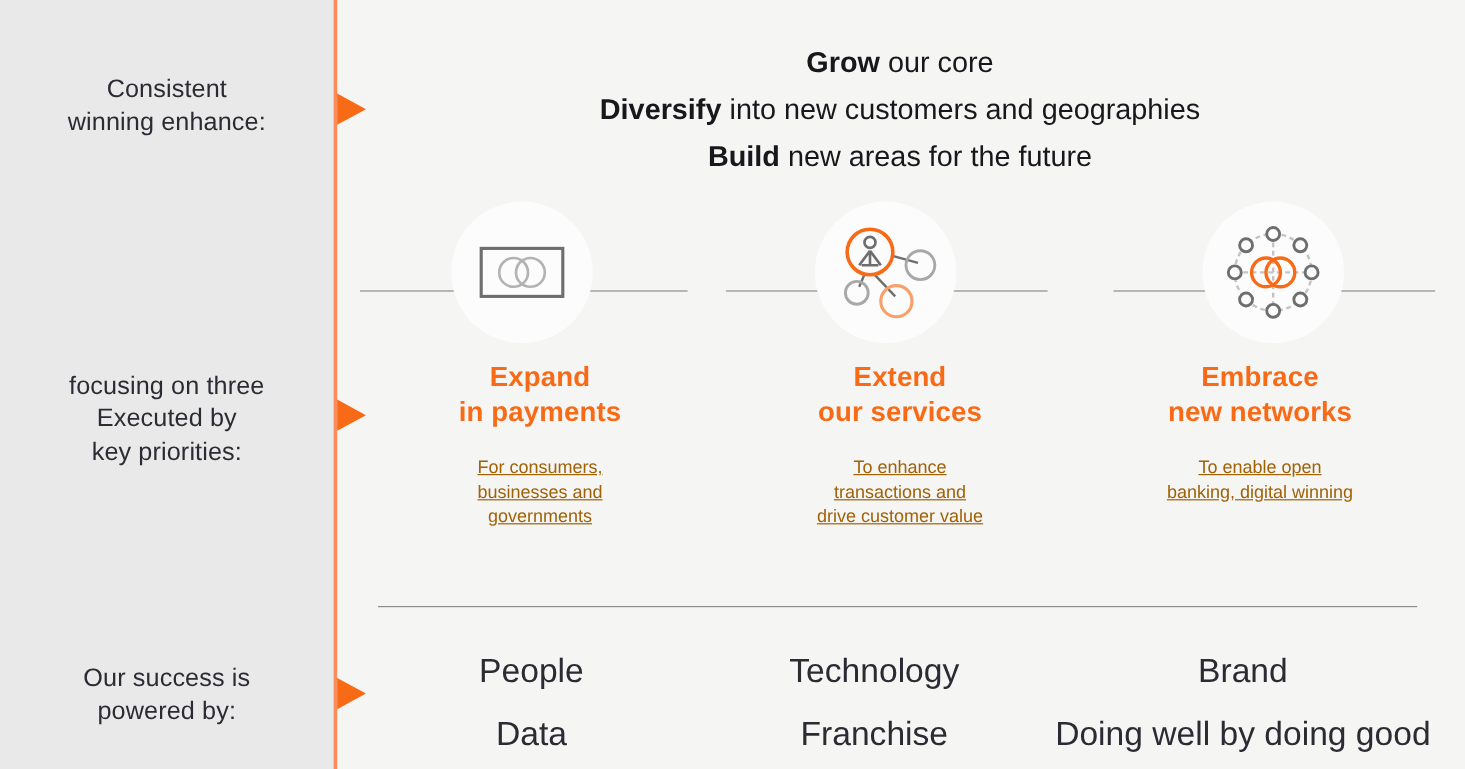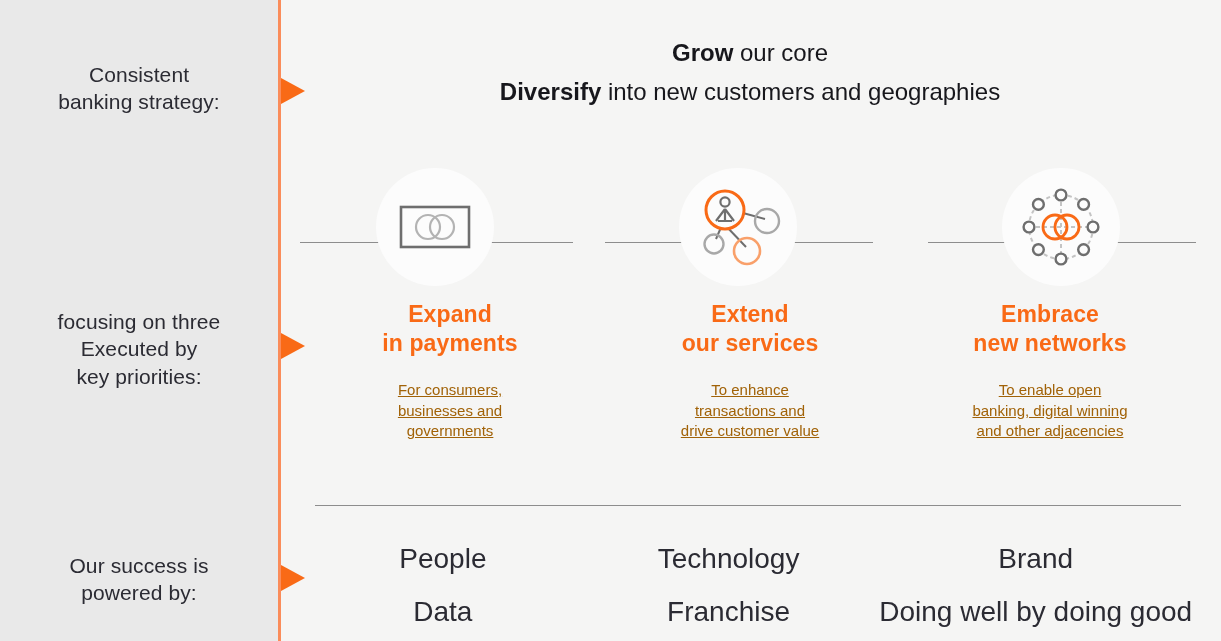--- a/index.html
+++ b/index.html
@@ -145,21 +145,21 @@
 </head>
 <body>
 
 <div id="root">
 
   <div class="sidebar"></div>
   <div class="divider-vert"></div>
 
   <div class="rail-label l1">
       <div>Consistent</div>
-      <div>banking strategy:</div>
+      <div>winning enhance:</div>
     </div>
   <div class="rail-label l2">
       <div>focusing on three</div>
       <div>Executed by</div>
       <div>key priorities:</div>
     </div>
   <div class="rail-label l3">
       <div>Our success is</div>
       <div>powered by:</div>
     </div>
@@ -167,20 +167,23 @@
   <div class="arrow a1"></div>
   <div class="arrow a2"></div>
   <div class="arrow a3"></div>
 
   <div class="headline">
     <div>
       <b>Grow</b><span> our core</span>
     </div>
     <div>
       <b>Diversify</b><span> into new customers and geographies</span>
+    </div>
+    <div>
+      <b>Build</b><span> new areas for the future</span>
     </div>
   </div>
 
   <div class="icon-band">
 
     <div class="band-line" style="left:0px;  width:273px;"></div>
     <div class="band-line" style="left:305px;width:268px;"></div>
     <div class="band-line" style="left:628px;width:268px;"></div>
 
     <div class="icon-halo" style="left:76px;">
@@ -255,21 +258,20 @@
         </div>
     </div>
     <div class="col">
       <div class="col-title">
           <div>Embrace</div>
           <div>new networks</div>
         </div>
       <div class="col-desc">
           <div>To enable open</div>
           <div>banking, digital winning</div>
-          <div>and other adjacencies</div>
         </div>
     </div>
   </div>
 
   <div class="footer-rule"></div>
 
   <div class="footer">
     <div class="fcol">
       <div class="fitem">People</div>
       <div class="fitem">Data</div>

